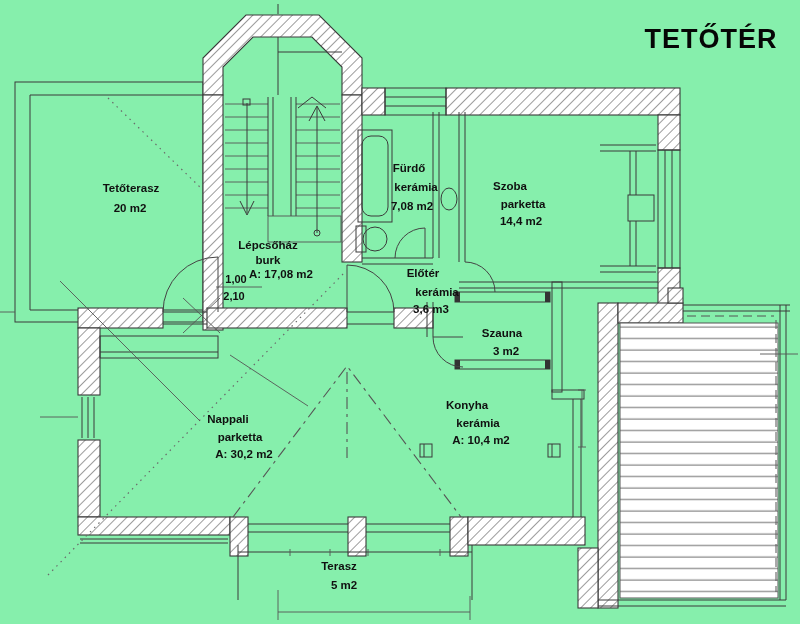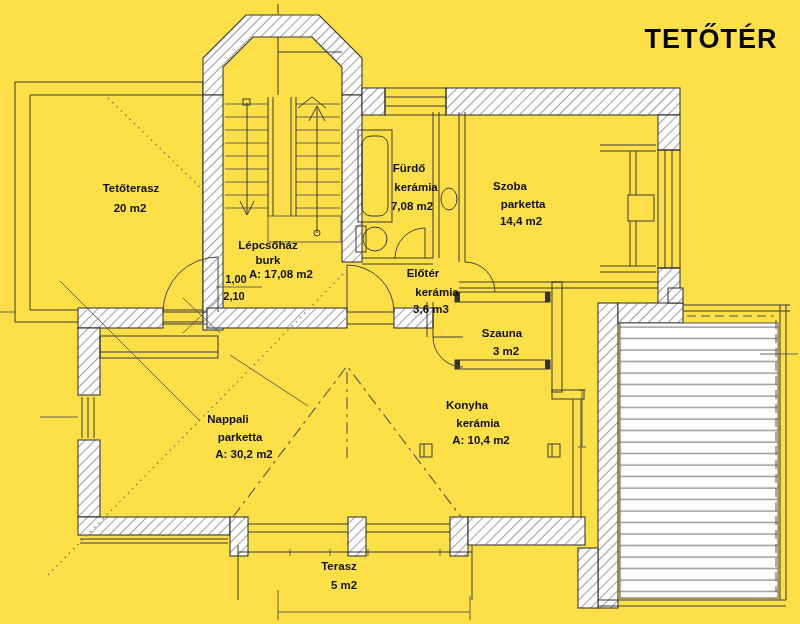--- a/index.html
+++ b/index.html
@@ -1,16 +1,16 @@
 <!DOCTYPE html>
 <html><head>
 <meta charset="utf-8">
 <style>
   html,body{margin:0;padding:0;background:#fff;}
-  #stage{position:relative;width:800px;height:624px;background:#fde047;overflow:hidden;
+  #stage{position:relative;width:800px;height:624px;background:#86efac;overflow:hidden;
          font-family:"Liberation Sans", sans-serif;}
   svg{position:absolute;left:0;top:0;}
   .w{fill:url(#hatch);stroke:#3a3a3a;stroke-width:1.1;}
   .t{stroke:#3a3a3a;stroke-width:1;fill:none;}
   .t2{stroke:#555;stroke-width:0.9;fill:none;}
   .arc{stroke:#444;stroke-width:1;fill:none;}
   .cap{fill:#333;stroke:none;}
   .lbl{font:700 11.5px "Liberation Sans", sans-serif;fill:#101010;text-anchor:middle;}
   .dim{font:700 11px "Liberation Sans", sans-serif;fill:#101010;text-anchor:middle;}
   .title{font:800 27px "Liberation Sans", sans-serif;fill:#060606;text-anchor:middle;letter-spacing:1px;}

